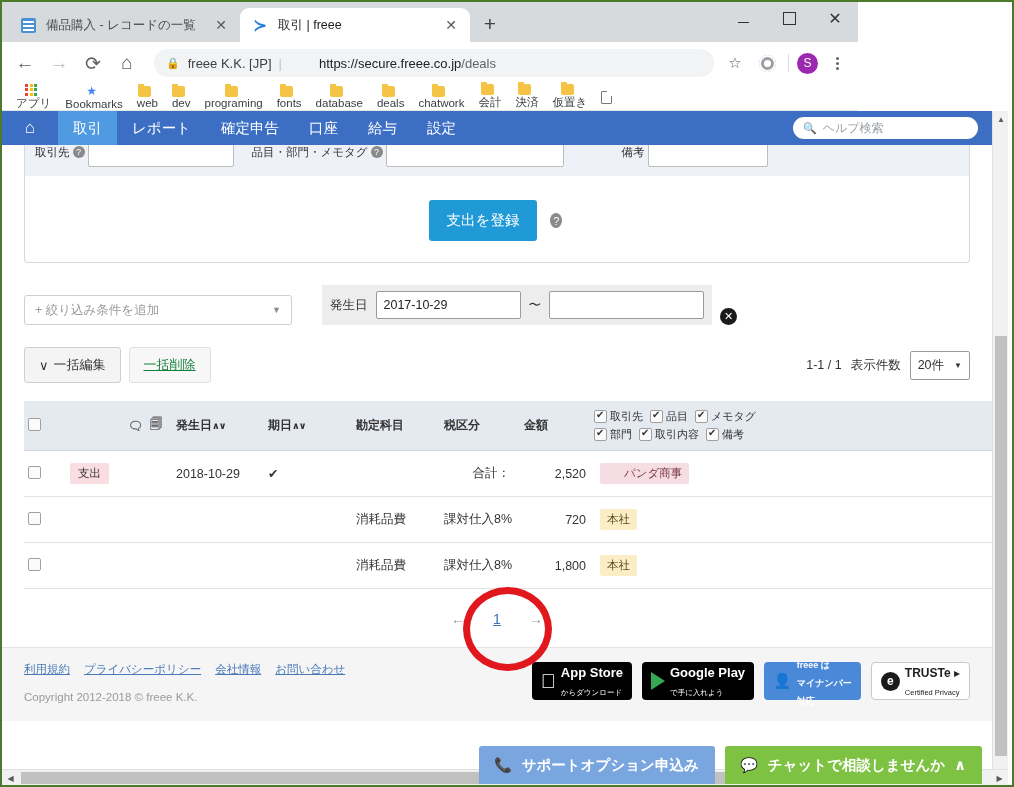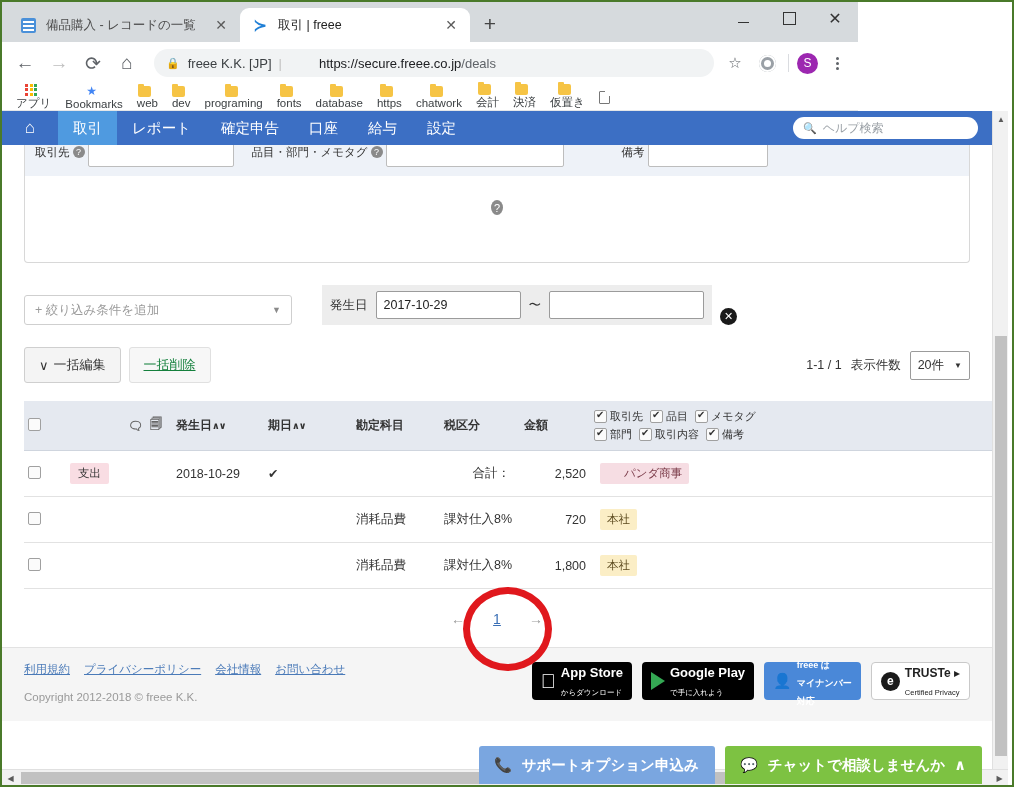--- a/index.html
+++ b/index.html
@@ -307,21 +307,21 @@
     <div class="bm">
         <span class="ic">
           <span class="folder"></span>
         </span>
         <span>database</span>
       </div>
     <div class="bm">
         <span class="ic">
           <span class="folder"></span>
         </span>
-        <span>https</span>
+        <span>deals</span>
       </div>
     <div class="bm">
         <span class="ic">
           <span class="folder"></span>
         </span>
         <span>chatwork</span>
       </div>
     <div class="bm">
         <span class="ic">
           <span class="folder"></span>
@@ -377,20 +377,21 @@
             <span class="flbl">品目・部門・メモタグ</span>
             <span class="qmark">?</span>
             <span class="finput" style="width:178px"></span>
           </div>
           <div class="fgrp" style="margin-left:40px">
             <span class="flbl">備考</span>
             <span class="finput" style="width:120px;margin-left:3px"></span>
           </div>
         </div>
         <div class="fbtnrow">
+          <button class="btn-primary">支出を登録</button>
           <span class="qmark" style="width:15px;height:15px;font-size:11px">?</span>
         </div>
       </div>
 
       <div class="filterrow">
         <div class="filtsel">
           <span>+ 絞り込み条件を追加</span>
           <span class="caret">▼</span>
         </div>
         <div class="datebox">

